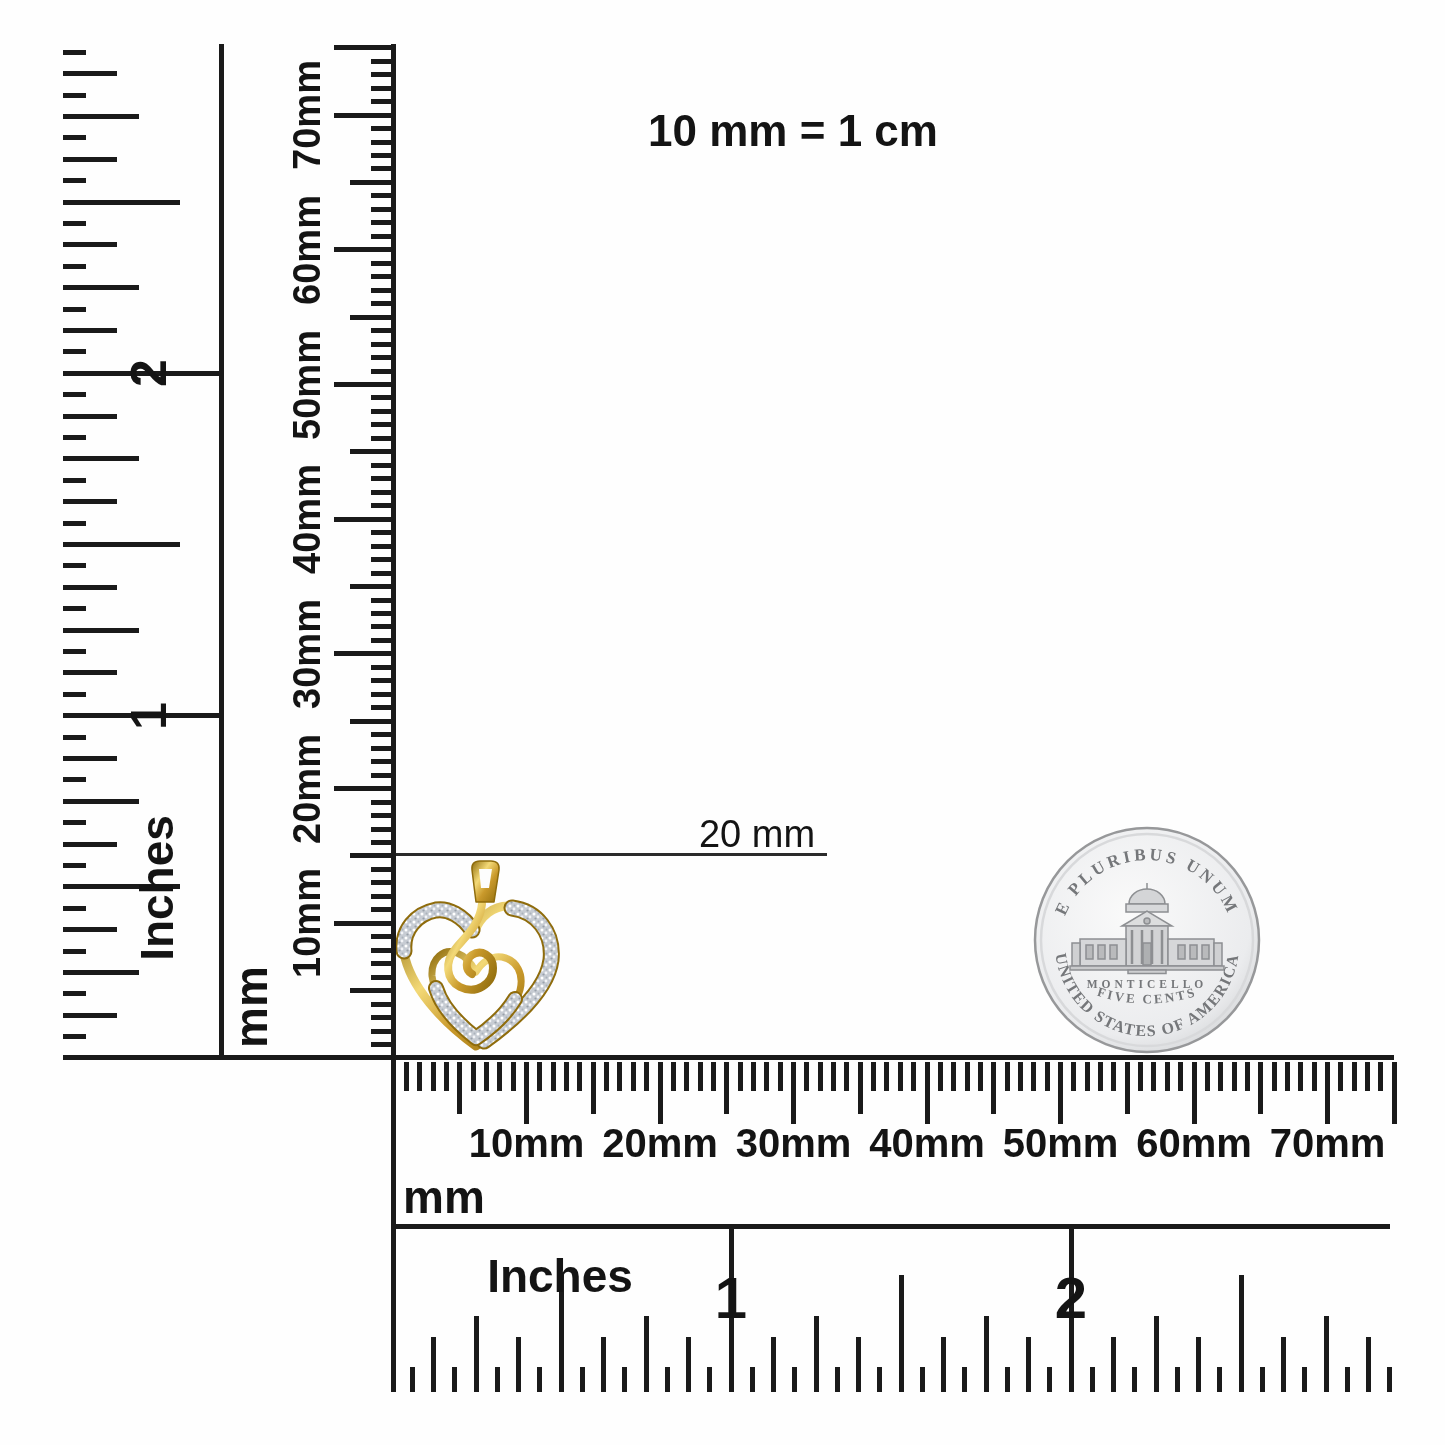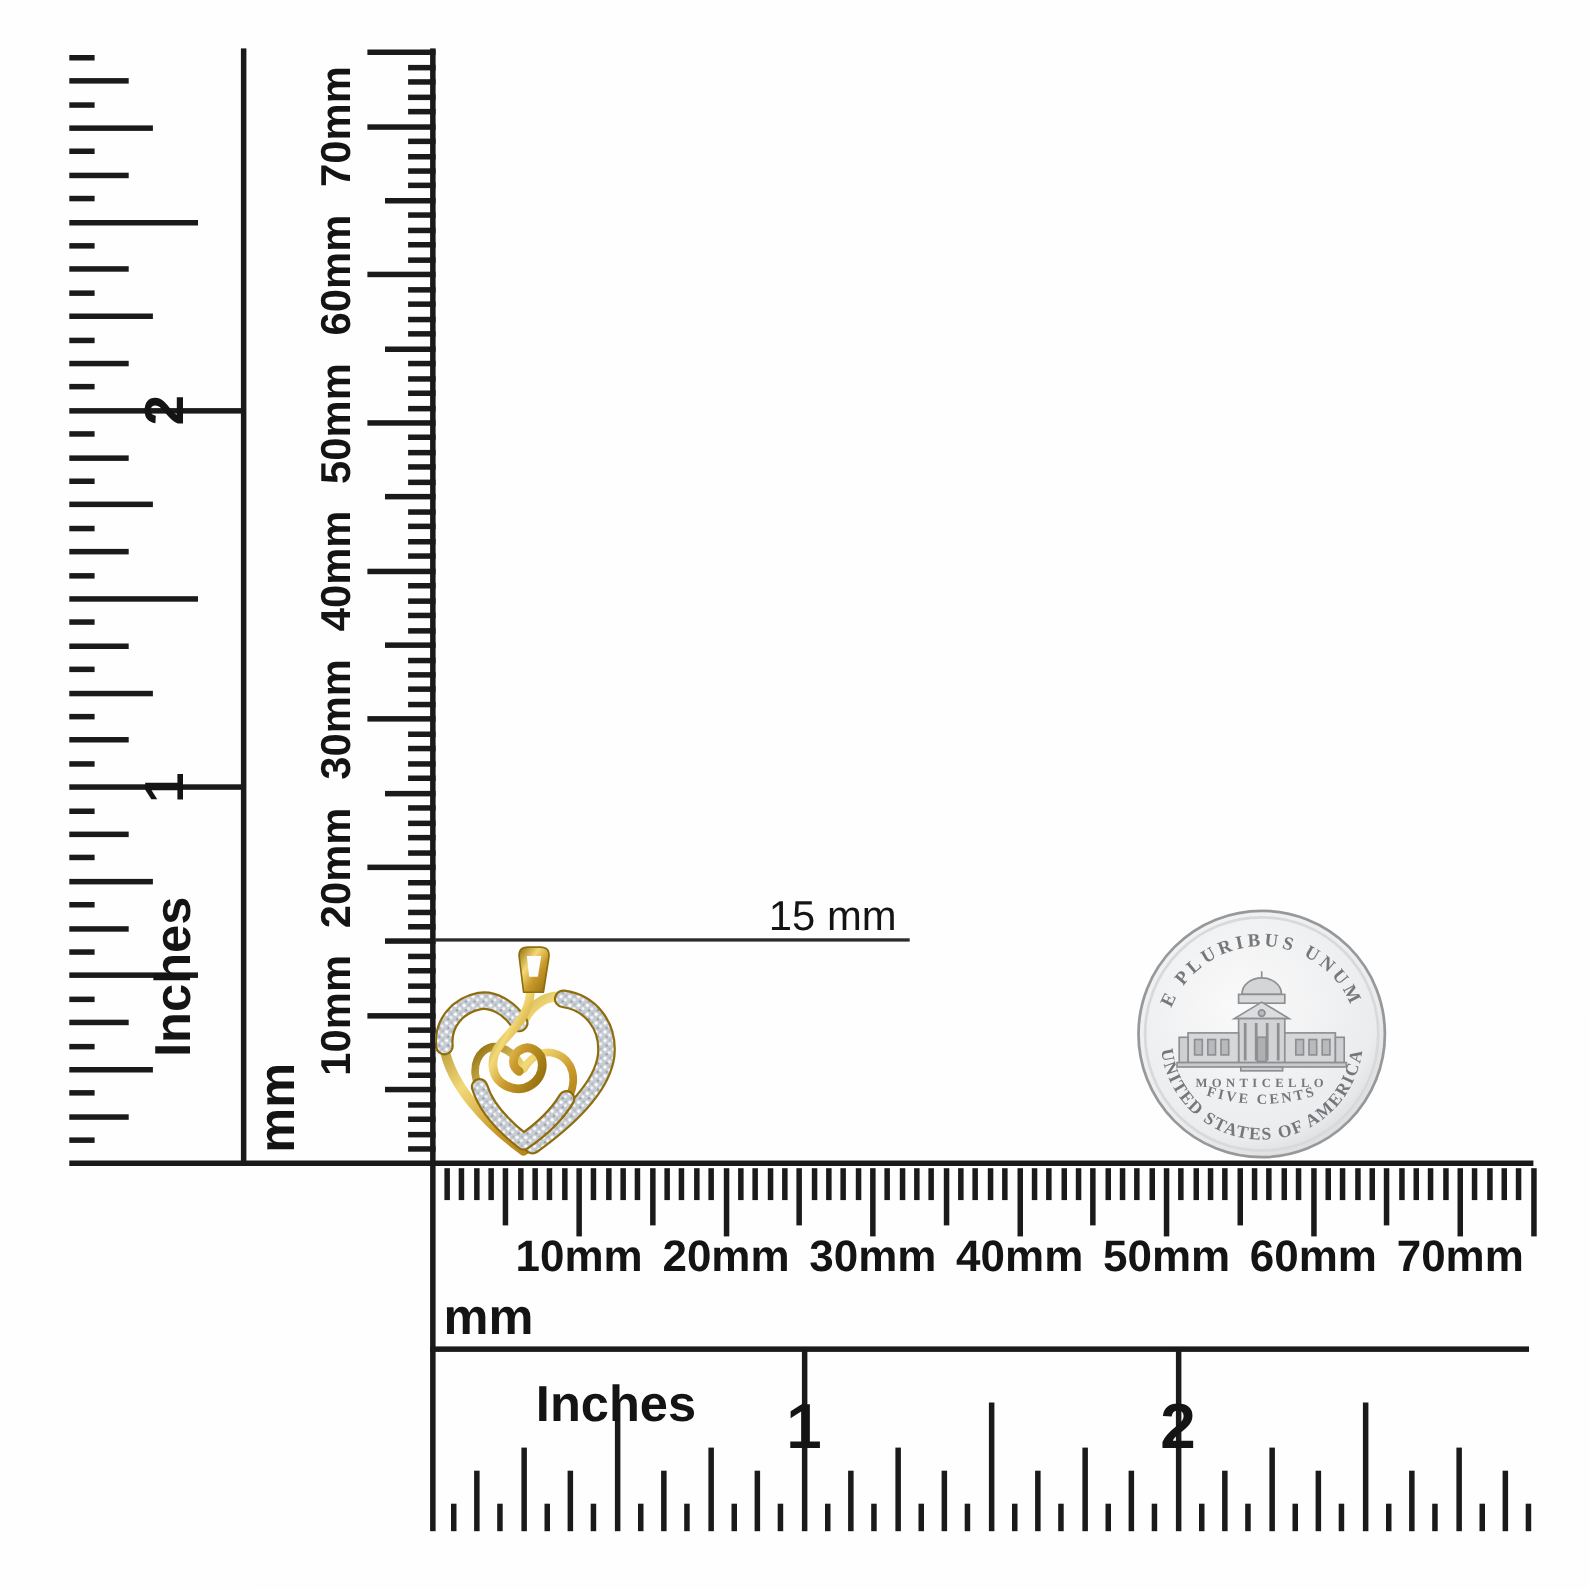--- a/index.html
+++ b/index.html
@@ -10,28 +10,29 @@
   .lbl{position:absolute;font-weight:bold;white-space:nowrap;transform:translate(-50%,-50%);}
   .rot{transform:translate(-50%,-50%) rotate(-90deg);}
   .thin{font-weight:normal;}
   svg{position:absolute;}
 </style>
 </head>
 <body>
 
 <div class="canvas">
 
+  <div class="lbl" style="left:793px;top:131px;font-size:44px">10 mm = 1 cm</div>
 
   <div class="line" style="left:219px;top:44px;width:5px;height:1014px"></div>
   <div class="line" style="left:391px;top:44px;width:5px;height:1348px"></div>
   <div class="line" style="left:63px;top:1055px;width:1331px;height:5px"></div>
   <div class="line" style="left:391px;top:1224px;width:999px;height:5px"></div>
 
   <div class="line" style="left:396px;top:853px;width:431px;height:3px;background:#2b2b2b"></div>
-  <div class="lbl thin" style="left:757px;top:834px;font-size:38px">15 mm</div>
+  <div class="lbl thin" style="left:757px;top:834px;font-size:38px">20 mm</div>
 
   <div id="ticks-inch-left">
       <div class="tick" style="left: 63px; top: 1034.1px; width: 23px; height: 5px;"></div>
       <div class="tick" style="left: 63px; top: 1012.7px; width: 54px; height: 5px;"></div>
       <div class="tick" style="left: 63px; top: 991.3px; width: 23px; height: 5px;"></div>
       <div class="tick" style="left: 63px; top: 969.9px; width: 76px; height: 5px;"></div>
       <div class="tick" style="left: 63px; top: 948.5px; width: 23px; height: 5px;"></div>
       <div class="tick" style="left: 63px; top: 927.1px; width: 54px; height: 5px;"></div>
       <div class="tick" style="left: 63px; top: 905.7px; width: 23px; height: 5px;"></div>
       <div class="tick" style="left: 63px; top: 884.3px; width: 117px; height: 5px;"></div>

